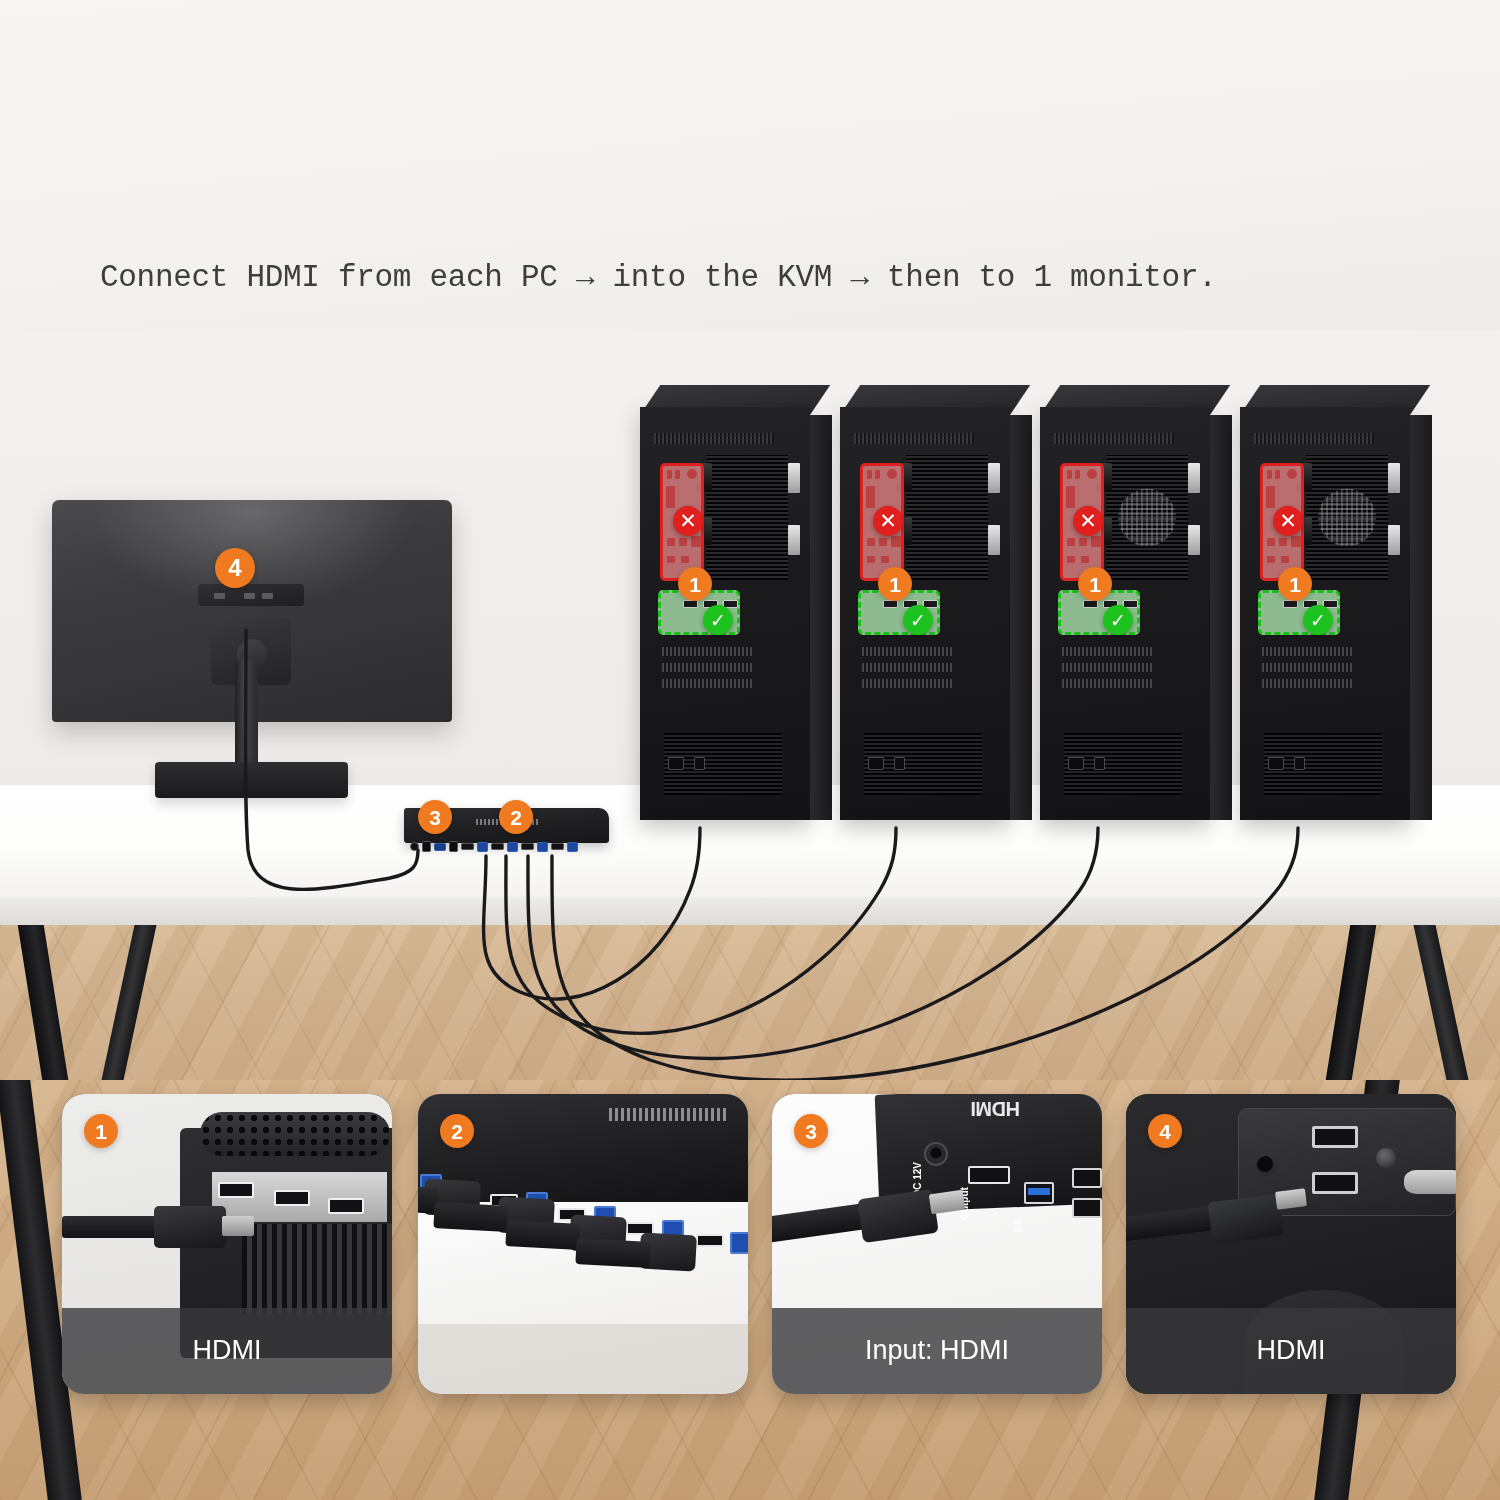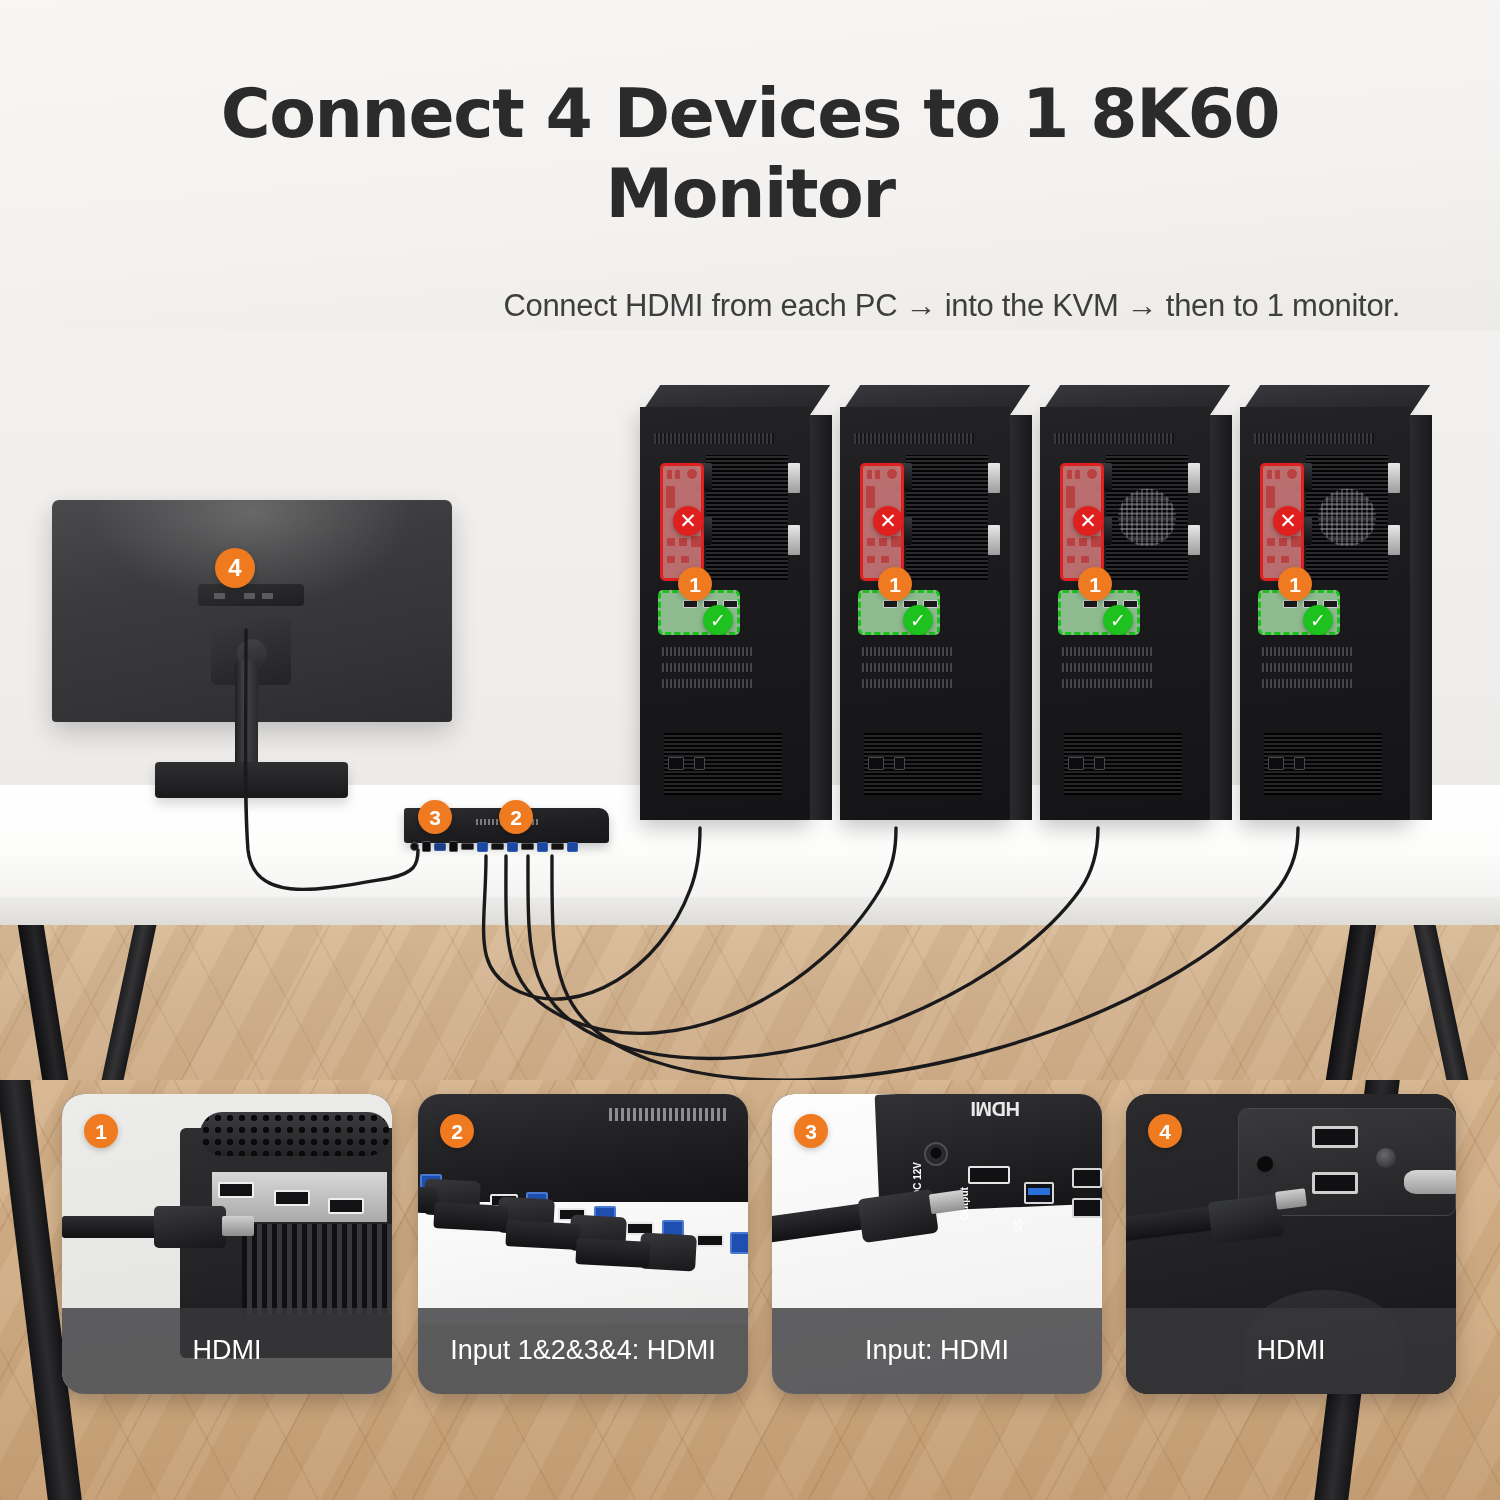--- a/index.html
+++ b/index.html
@@ -30,27 +30,27 @@
     text-align: center;
     font-size: 68px;
     line-height: 1.17;
     font-weight: bold;
     letter-spacing: -1.4px;
     color: #2b2b2b;
     font-family: "DejaVu Sans", sans-serif;
   }
   .subtitle {
     position: absolute;
-    top: 288px; left: 100px;
+    top: 260px; left: 100px;
     width: 1300px;
-    text-align: right;
+    text-align: left;
     font-size: 31px;
     color: #3e3e3e;
     letter-spacing: -0.3px;
-    font-family: Liberation Sans, sans-serif;
+    font-family: Liberation Mono, monospace;
   }
 
   
   .scene {
     position: absolute;
     top: 330px; left: 0;
     width: 1500px; height: 750px;
     overflow: hidden;
   }
   
@@ -526,21 +526,20 @@
     background: linear-gradient(170deg,#313134,#1a1a1d);
     opacity:.92;
   }
 </style>
 </head>
 <body>
 
 <div id="stage">
 
   <div class="header">
-    <div class="title">Connect 4 Devices to 1 8K60 Monitor</div>
     <div class="subtitle">Connect HDMI from each PC → into the KVM → then to 1 monitor.</div>
   </div>
 
   <div class="scene">
     <div class="wall"></div>
     <div class="desk-top"></div>
     <div class="desk-edge"></div>
     <div class="floor"></div>
 
     <div class="leg shadowed" style="left:30px;  top:595px; width:26px; height:155px; transform:skewX(9deg);"></div>
@@ -788,21 +787,20 @@
         <div class="p2-cplug" style="left:6px;   top:86px; transform:rotate(3deg);"></div>
         <div class="p2-cable" style="left:-50px;top:92px; width:70px; transform:rotate(3deg);"></div>
         <div class="p2-cplug" style="left:80px;  top:104px; transform:rotate(3deg);"></div>
         <div class="p2-cable" style="left:16px; top:110px; width:74px; transform:rotate(3deg);"></div>
         <div class="p2-cplug" style="left:152px; top:122px; transform:rotate(3deg);"></div>
         <div class="p2-cable" style="left:88px; top:128px; width:74px; transform:rotate(3deg);"></div>
         <div class="p2-cplug" style="left:222px; top:140px; transform:rotate(3deg);"></div>
         <div class="p2-cable" style="left:158px;top:146px; width:74px; transform:rotate(3deg);"></div>
       </div>
       <div class="marker">2</div>
-      <div class="caption">Input 1&amp;2&amp;3&amp;4: HDMI</div>
     </div>
 
     <div class="panel" style="left:772px;">
       <div class="pbg">
         <div class="p3-white"></div>
         <div class="p3-body"></div>
         <div class="p3-label">HDMI</div>
         <div class="p3-dc"></div>
         <div class="p3-txt" style="left:128px; top:80px;">DC 12V</div>
         <div class="p3-out"></div>

